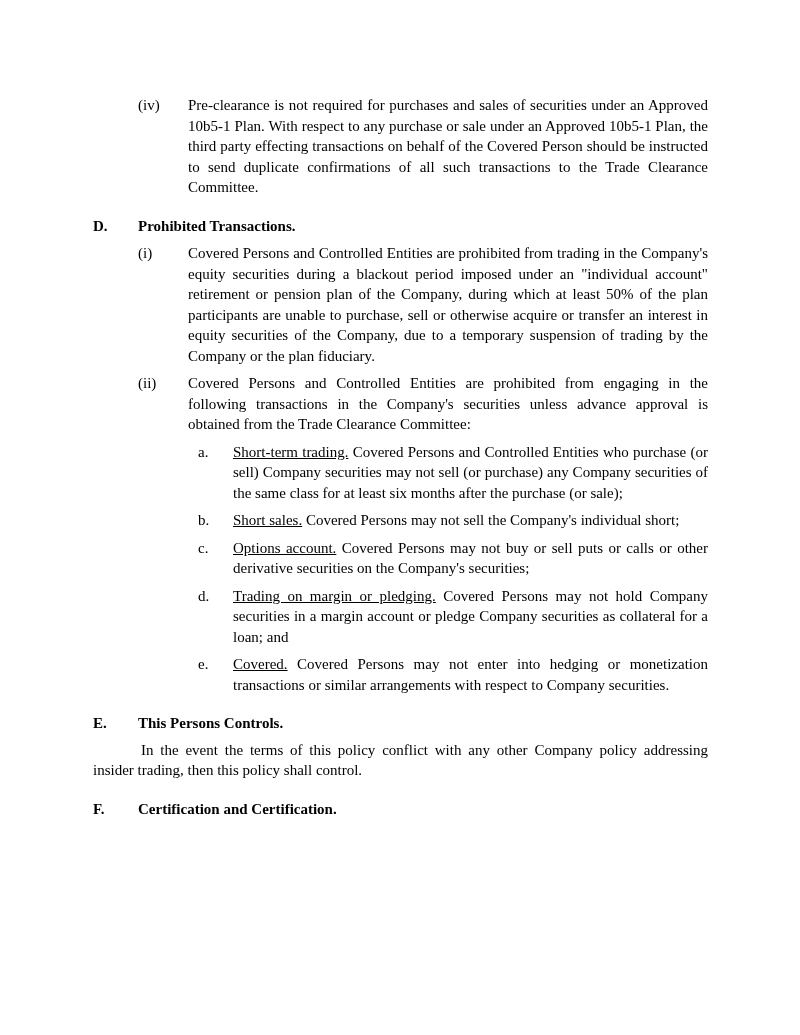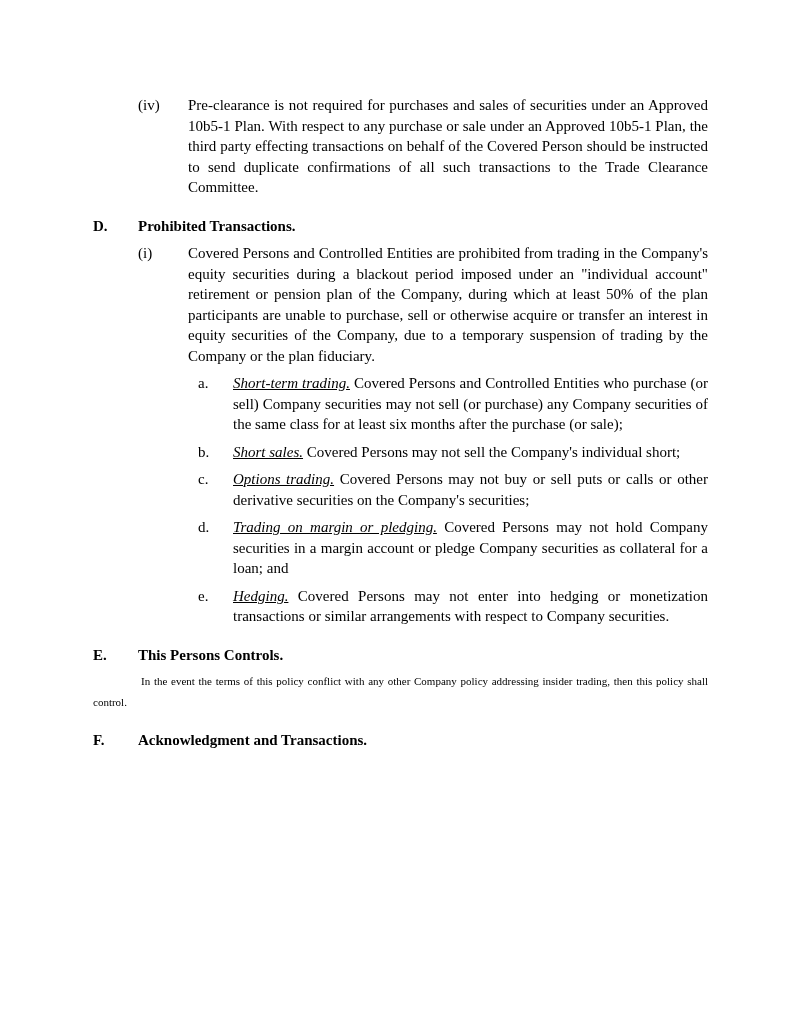--- a/index.html
+++ b/index.html
@@ -43,21 +43,21 @@
     margin-bottom: 3px;
   }
   .section-heading .marker {
     position: absolute;
     left: 0;
     top: 0;
     font-weight: bold;
   }
 
   .body-para {
-    font-size: 11px;
+    font-size: 15px;
     line-height: 20.5px;
     text-align: justify;
     text-indent: 48px;
     margin: 0 0 0 0;
     padding: 0;
     hyphens: none;
   }
 
   
   .roman-item {
@@ -88,36 +88,36 @@
   .letter-item .marker {
     position: absolute;
     left: 105px;
     top: 0;
     text-align: left;
     white-space: nowrap;
   }
 
   .lead-in {
     text-decoration: underline;
-    font-style: italic;
   }
 
   .gap-before-heading { margin-top: 18px; }
   .tight { margin-top: 6px; }
 </style>
 </head>
 <body>
 
 <div class="page">
   <div class="content" id="doc-content">
       <div class="roman-item"><span class="marker">(iv)</span><span>Pre-clearance is not required for purchases and sales of securities under an Approved 10b5-1 Plan. With respect to any purchase or sale under an Approved 10b5-1 Plan, the third party effecting transactions on behalf of the Covered Person should be instructed to send duplicate confirmations of all such transactions to the Trade Clearance Committee.</span></div>
       <div class="section-heading gap-before-heading"><span class="marker">D.</span><span>Prohibited Transactions.</span></div>
       <div class="roman-item"><span class="marker">(i)</span><span>Covered Persons and Controlled Entities are prohibited from trading in the Company's equity securities during a blackout period imposed under an "individual account" retirement or pension plan of the Company, during which at least 50% of the plan participants are unable to purchase, sell or otherwise acquire or transfer an interest in equity securities of the Company, due to a temporary suspension of trading by the Company or the plan fiduciary.</span></div>
+      <div class="roman-item"><span class="marker">(ii)</span><span>Covered Persons and Controlled Entities are prohibited from engaging in the following transactions in the Company's securities unless advance approval is obtained from the Trade Clearance Committee:</span></div>
       <div class="letter-item"><span class="marker">a.</span><span class="lead-in">Short-term trading.</span><span> Covered Persons and Controlled Entities who purchase (or sell) Company securities may not sell (or purchase) any Company securities of the same class for at least six months after the purchase (or sale);</span></div>
       <div class="letter-item"><span class="marker">b.</span><span class="lead-in">Short sales.</span><span> Covered Persons may not sell the Company's individual short;</span></div>
-      <div class="letter-item"><span class="marker">c.</span><span class="lead-in">Options trading.</span><span> Covered Persons may not buy or sell puts or calls or other derivative securities on the Company's securities;</span></div>
+      <div class="letter-item"><span class="marker">c.</span><span class="lead-in">Options account.</span><span> Covered Persons may not buy or sell puts or calls or other derivative securities on the Company's securities;</span></div>
       <div class="letter-item"><span class="marker">d.</span><span class="lead-in">Trading on margin or pledging.</span><span> Covered Persons may not hold Company securities in a margin account or pledge Company securities as collateral for a loan; and</span></div>
-      <div class="letter-item"><span class="marker">e.</span><span class="lead-in">Hedging.</span><span> Covered Persons may not enter into hedging or monetization transactions or similar arrangements with respect to Company securities.</span></div>
+      <div class="letter-item"><span class="marker">e.</span><span class="lead-in">Covered.</span><span> Covered Persons may not enter into hedging or monetization transactions or similar arrangements with respect to Company securities.</span></div>
       <div class="section-heading gap-before-heading"><span class="marker">E.</span><span>This Persons Controls.</span></div>
       <p class="body-para tight">In the event the terms of this policy conflict with any other Company policy addressing insider trading, then this policy shall control.</p>
-      <div class="section-heading gap-before-heading"><span class="marker">F.</span><span>Acknowledgment and Transactions.</span></div>
+      <div class="section-heading gap-before-heading"><span class="marker">F.</span><span>Certification and Certification.</span></div>
     </div>
 </div>
 
 </body></html>

